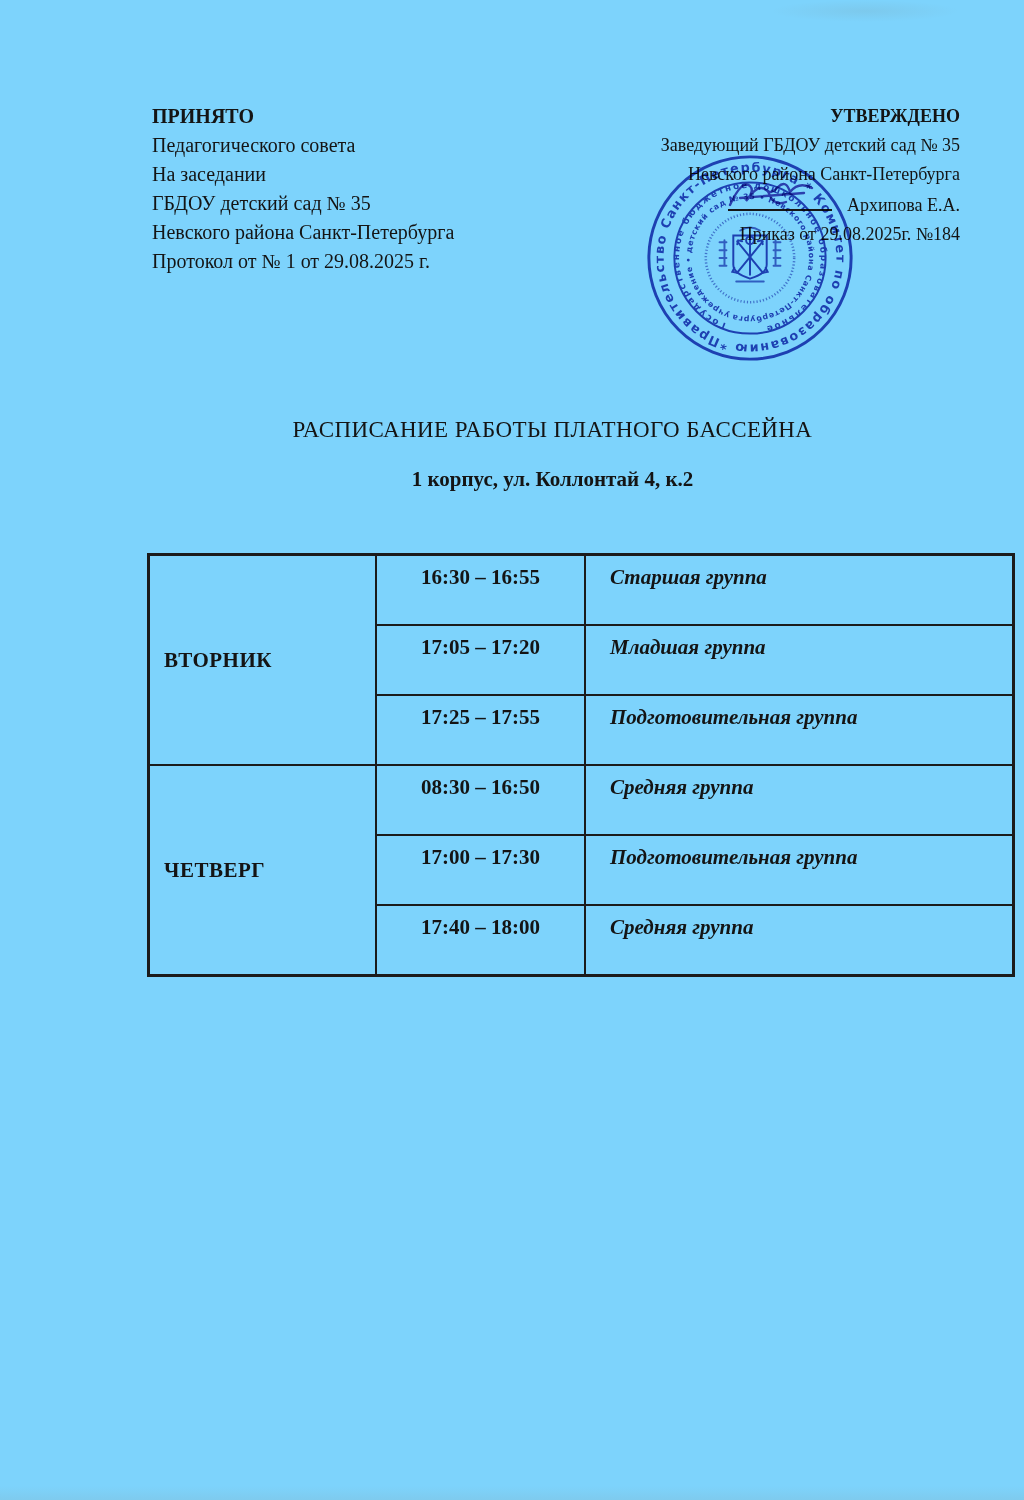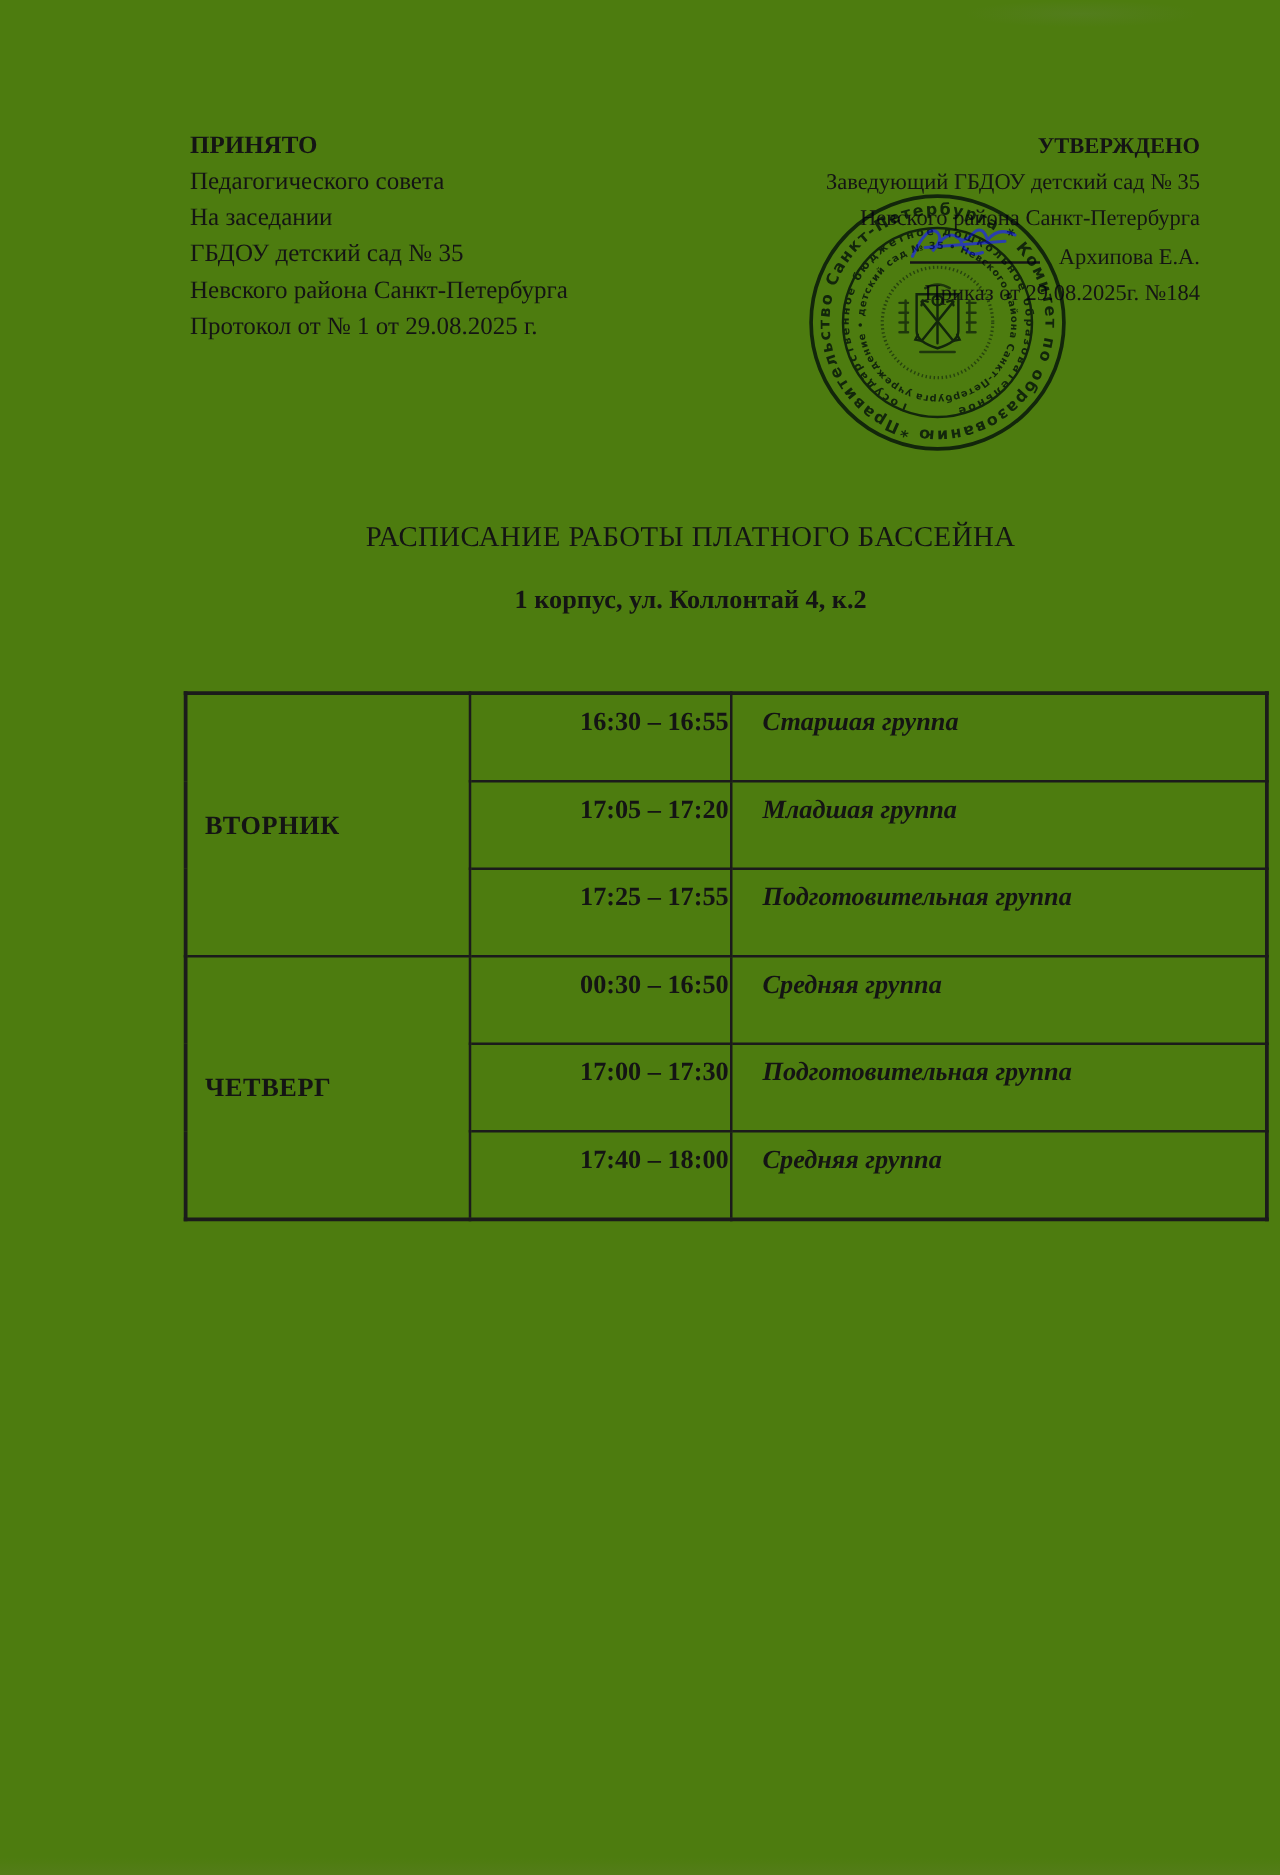--- a/index.html
+++ b/index.html
@@ -1,19 +1,19 @@
 <!DOCTYPE html>
 <html><head>
 <meta charset="utf-8">
 <style>
   html,body{margin:0;padding:0;}
   .page{
     position:relative;
     width:1024px;height:1500px;
-    background:#4d7c0f;
+    background:#7dd3fc;
     font-family:"Liberation Serif","DejaVu Serif",serif;
     color:#141414;
     overflow:hidden;
   }
   
   .smudge-top{position:absolute;top:0;left:770px;width:190px;height:22px;
     background:radial-gradient(ellipse at center,rgba(120,130,125,.12),rgba(0,0,0,0) 70%);}
   .smudge-bottom{position:absolute;bottom:0;left:0;width:100%;height:14px;
     background:linear-gradient(to bottom,rgba(0,0,0,0),rgba(140,130,110,.10));}
 
@@ -34,21 +34,21 @@
   .doc-subtitle{top:467px;font-size:21px;font-weight:bold;}
 
   table.schedule{
     position:absolute;left:147px;top:553px;
     width:811px;border-collapse:collapse;table-layout:fixed;
     font-size:21px;
   }
   table.schedule td{border:2px solid #1b1b1b;}
   table.schedule{border:3px solid #1b1b1b;}
   td.day-cell{width:210px;vertical-align:middle;font-weight:bold;padding-left:14px;letter-spacing:.5px;border-radius:23px;}
-  td.time-cell{width:205px;text-align:right;vertical-align:top;font-weight:bold;padding-top:9px;height:58px;}
+  td.time-cell{width:205px;text-align:center;vertical-align:top;font-weight:bold;padding-top:9px;height:58px;}
   td.group-cell{width:396px;vertical-align:top;font-weight:bold;font-style:italic;padding:9px 6px 0 24px;}
 </style>
 </head>
 <body>
 
 <div class="page">
 
   <div class="smudge-top"></div>
   <div class="smudge-bottom"></div>
 
@@ -126,21 +126,21 @@
       <tr>
         <td class="time-cell">17:05 – 17:20</td>
         <td class="group-cell">Младшая группа</td>
       </tr>
       <tr>
         <td class="time-cell">17:25 – 17:55</td>
         <td class="group-cell">Подготовительная группа</td>
       </tr>
       <tr>
         <td class="day-cell" rowspan="3">ЧЕТВЕРГ</td>
-        <td class="time-cell">00:30 – 16:50</td>
+        <td class="time-cell">08:30 – 16:50</td>
         <td class="group-cell">Средняя группа</td>
       </tr>
       <tr>
         <td class="time-cell">17:00 – 17:30</td>
         <td class="group-cell">Подготовительная группа</td>
       </tr>
       <tr>
         <td class="time-cell">17:40 – 18:00</td>
         <td class="group-cell">Средняя группа</td>
       </tr>

